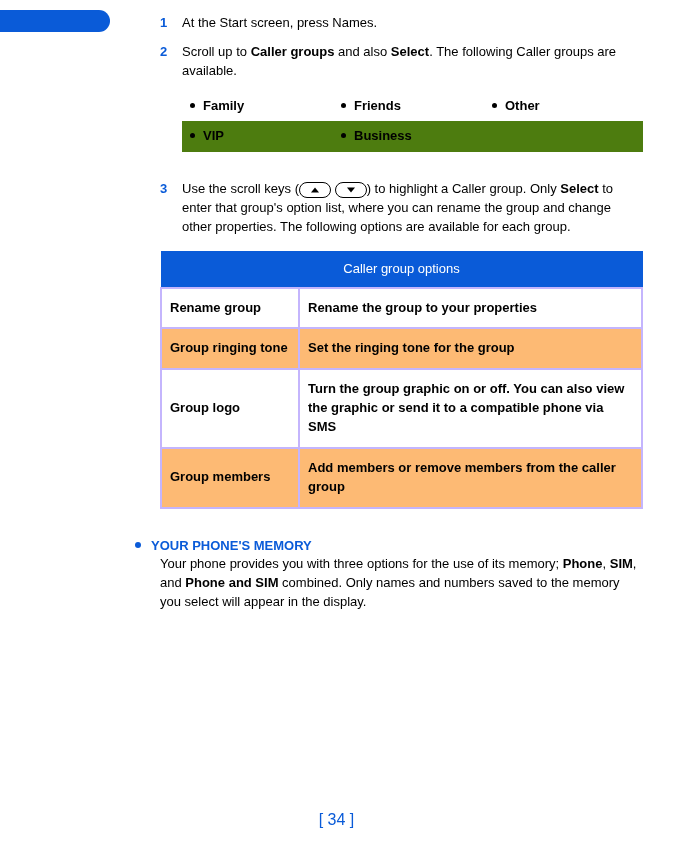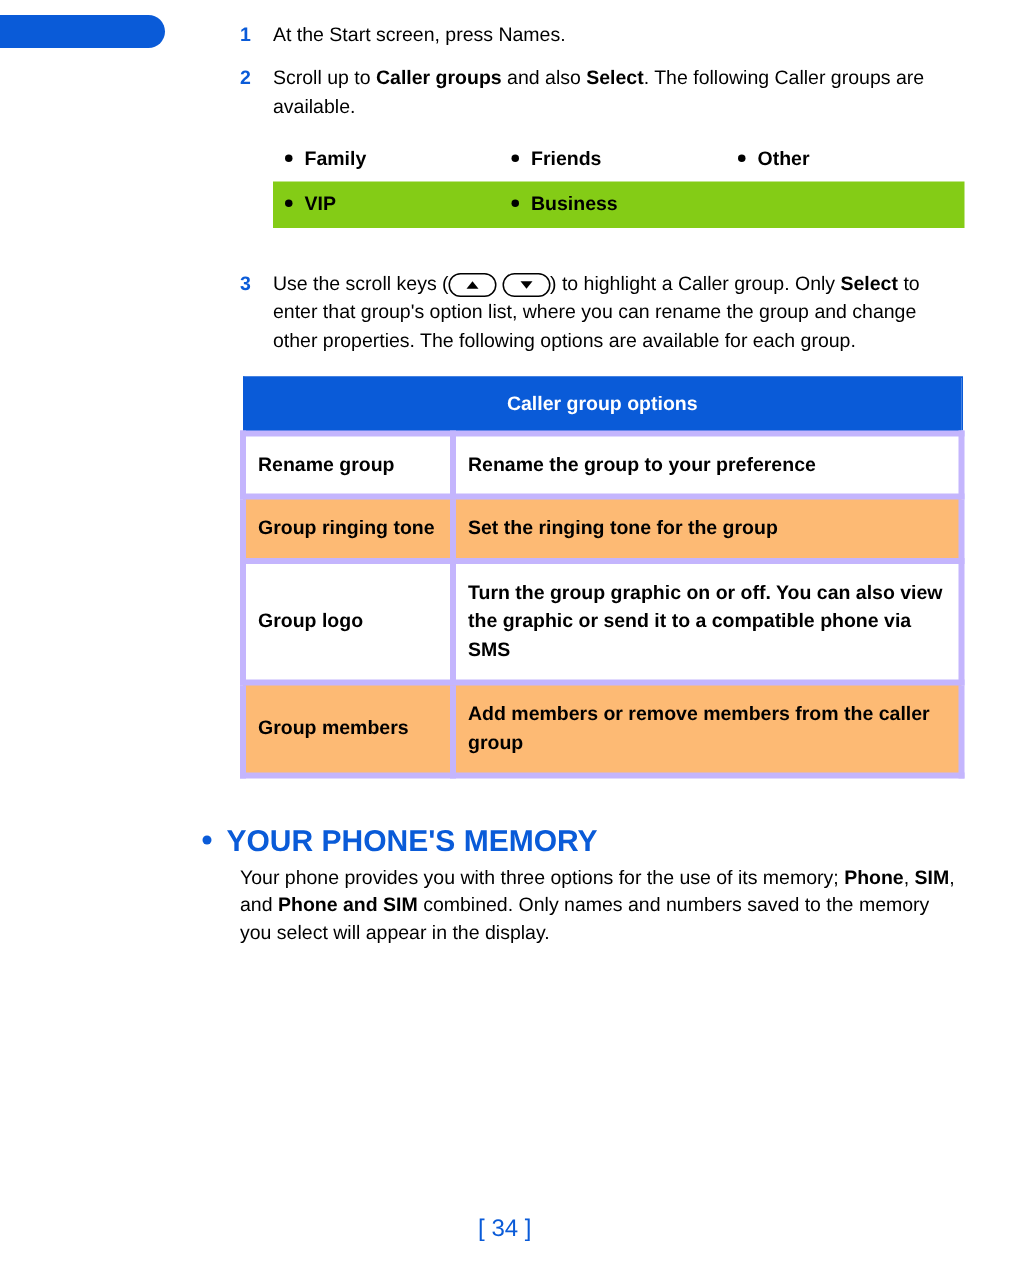--- a/index.html
+++ b/index.html
@@ -41,21 +41,21 @@
     flex-shrink: 0;
   }
   .step-text {
     flex: 1;
   }
   .groups-row {
     display: flex;
     padding: 6px 4px;
   }
   .groups-row.shaded {
-    background: #84cc16;
+    background: #4d7c0f;
   }
   .group-cell {
     flex: 1;
     font-weight: bold;
   }
   .bullet {
     display: inline-block;
     width: 5px;
     height: 5px;
     background: #000;
@@ -97,43 +97,43 @@
   }
   table.options {
     border-collapse: collapse;
     width: 100%;
     margin-top: 14px;
     font-size: 13px;
   }
   table.options th {
     background: #0a5bd8;
     color: #fff;
-    font-weight: bold;
+    font-weight: normal;
     padding: 8px;
     border: 1px solid #0a5bd8;
     text-align: center;
   }
   table.options td {
-    border: 4px solid #c4b5fd;
+    border: 2px solid #c4b5fd;
     padding: 10px 8px;
     vertical-align: middle;
     font-weight: bold;
   }
   table.options td.label {
     width: 120px;
   }
   table.options tr.shade td {
     background: #fdba74;
   }
   .section-head {
     margin-top: 28px;
     margin-left: -25px;
     color: #0a5bd8;
     font-weight: bold;
-    font-size: 20px;
+    font-size: 13px;
   }
   .section-bullet {
     display: inline-block;
     width: 6px;
     height: 6px;
     background: #0a5bd8;
     border-radius: 50%;
     vertical-align: middle;
     margin-right: 10px;
     margin-bottom: 2px;
@@ -193,21 +193,21 @@
       </div>
     </div>
 
     <table class="options">
       <tbody>
           <tr>
         <th colspan="2">Caller group options</th>
       </tr>
       <tr>
         <td class="label">Rename group</td>
-        <td>Rename the group to your preference</td>
+        <td>Rename the group to your properties</td>
       </tr>
       <tr class="shade">
         <td class="label">Group ringing tone</td>
         <td>Set the ringing tone for the group</td>
       </tr>
       <tr>
         <td class="label">Group logo</td>
         <td>Turn the group graphic on or off. You can also view the graphic or send it to a compatible phone via SMS</td>
       </tr>
       <tr class="shade">

